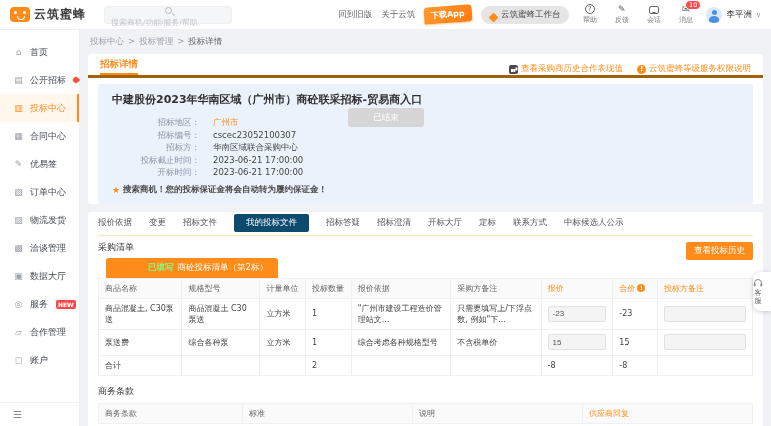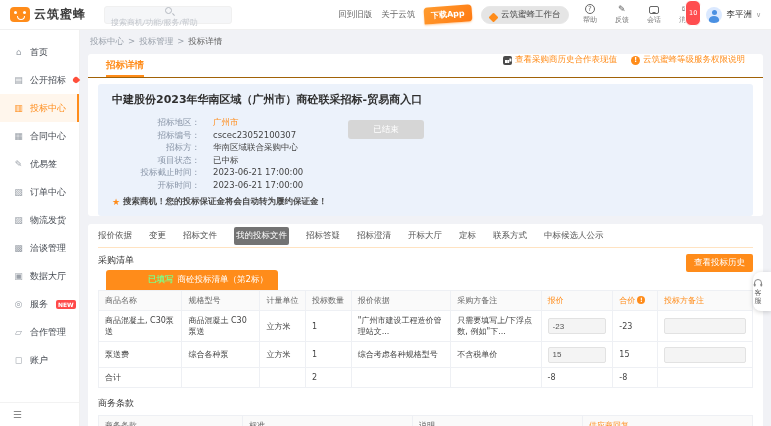--- a/index.html
+++ b/index.html
@@ -31,21 +31,21 @@
     padding:2px 8px; font-size:8.5px; color:#444; background:#e5e5e5; cursor:pointer; }
   .wb-ic { width:7px; height:7px; background:#ff8c1a; transform:rotate(45deg); border-radius:1px; }
   .tb-act { display:flex; flex-direction:column; align-items:center; width:23px; cursor:pointer; position:relative; }
   .tb-act .glyph { font-size:9px; line-height:10px; color:#555; height:10px; }
   .tb-act .cir { width:10px; height:10px; border:1px solid #666; border-radius:50%; font-size:7px;
     line-height:8px; text-align:center; color:#666; }
   .tb-act .bub { width:10px; height:8px; border:1px solid #666; border-radius:2px; position:relative; margin-top:1px; }
   .tb-act .bub::after { content:""; position:absolute; left:2px; bottom:-3px; border:2px solid transparent; border-top-color:#666; }
   .tb-act .lbl { font-size:7px; color:#777; margin-top:1px; }
   .badge-num { position:absolute; top:-4px; right:-4px; background:#ff4d4f; color:#fff; font-size:6.5px;
-    border-radius:6px; padding:8px 3px; line-height:8px; border:1px solid #fff; }
+    border-radius:6px; padding:0 3px; line-height:8px; border:1px solid #fff; }
   .user { display:flex; align-items:center; gap:4px; cursor:pointer; }
   .avatar { width:16px; height:16px; border-radius:50%; background:#dbe9ff; position:relative; overflow:hidden; }
   .avatar::before { content:""; position:absolute; top:3px; left:5.5px; width:5px; height:5px; border-radius:50%; background:#4a90e2; }
   .avatar::after { content:""; position:absolute; top:9px; left:3px; width:10px; height:7px; border-radius:50% 50% 0 0; background:#4a90e2; }
   .uname { font-size:8.5px; color:#333; }
   .caret { font-size:7px; color:#999; }
 
   
   .sidebar { position:fixed; top:30px; left:0; bottom:0; width:80px; background:#fff;
     border-right:1px solid #f0f0f0; padding-top:8px; z-index:20; }
@@ -59,46 +59,46 @@
   .new-badge { background:#ff4949; color:#fff; font-size:6px; padding:1px 2px; border-radius:2px; margin-left:2px; font-weight:bold; }
   .side-foot { position:absolute; bottom:0; left:0; right:0; height:24px; border-top:1px solid #f2f2f2;
     display:flex; align-items:center; padding-left:13px; color:#888; font-size:10px; cursor:pointer; }
 
   
   .main { position:absolute; left:80px; top:30px; width:691px; height:396px; padding:5px 8px; overflow:hidden; }
   .crumbs { font-size:8.5px; color:#9aa1ab; margin:1px 0 6px 2px; display:flex; gap:4px; }
   .crumbs .cur { color:#666; }
 
   .card { background:#fff; border-radius:3px; }
-  .card-head { display:flex; align-items:flex-start; height:24px; padding:0 18px; border-bottom:1px solid #a16207; }
+  .card-head { display:flex; align-items:flex-end; height:24px; padding:0 12px; border-bottom:3px solid #a16207; }
   .dtab { color:#ff8c1a; font-weight:bold; font-size:9.5px; position:relative; height:100%; display:flex; align-items:center; }
   .dtab::after { content:""; position:absolute; bottom:0; left:0; right:0; height:2px; background:#ff8c1a; }
   .head-links { margin-left:auto; display:flex; gap:14px; }
   .hl { display:flex; align-items:center; gap:3px; color:#ff8c1a; font-size:8.5px; cursor:pointer; }
   .ic-report { width:9px; height:9px; background:#4a4a4a; border-radius:2px; position:relative; }
   .ic-report::after { content:""; position:absolute; left:2px; bottom:2px; width:1.5px; height:3px; background:#fff;
     box-shadow:2.2px 0 0 #fff, 4.4px -1.5px 0 #fff; }
   .ic-info { width:9px; height:9px; background:#ff8c1a; border-radius:50%; color:#fff; font-size:7px;
     line-height:9px; text-align:center; font-weight:bold; }
 
   .info-panel { margin:6px 10px 8px; background:#ecf2fb; border-radius:3px; padding:8px 14px; position:relative; }
   .ip-title { font-size:11px; font-weight:bold; color:#2f2f2f; margin-bottom:9px; }
   .f-row { display:flex; font-size:8.5px; line-height:12.5px; }
   .f-label { width:88px; text-align:right; color:#8a96a8; flex:none; }
   .f-val { color:#444; margin-left:13px; }
   .f-val.orange { color:#ff8c1a; }
-  .status-btn { position:absolute; left:250px; top:36px; width:76px; height:19px; background:#d6d6d6;
+  .status-btn { position:absolute; left:250px; top:24px; width:76px; height:19px; background:#d6d6d6;
     color:#fff; border:none; border-radius:3px; font-size:8.5px; line-height:19px; text-align:center; cursor:default; }
   .notice { margin-top:5px; font-size:8.5px; font-weight:bold; color:#4a4a4a; display:flex; align-items:center; gap:3px; }
   .star { color:#ff8c1a; font-size:9px; }
 
   .card2 { margin-top:8px; padding:0 10px 10px; position:relative; min-height:230px; }
   .tabs-row { display:flex; align-items:center; gap:17px; height:24px; border-bottom:1px solid #ffe3c2; }
   .tab { font-size:8.5px; color:#555; cursor:pointer; white-space:nowrap; }
-  .tab.active { background:#737373; color:#fff; padding:3px 2px; border-radius:2px; }
+  .tab.active { background:#0c4a6e; color:#fff; padding:3px 12px; border-radius:2px; }
   .sec-row { display:flex; align-items:center; height:20px; margin-top:2px; }
   .sec-title { font-size:9px; color:#333; }
   .hist-btn { position:absolute; right:10px; top:30px; background:#ff8c1a; color:#fff; border:none;
     border-radius:2px; font-size:8.5px; padding:3px 8px; cursor:pointer; }
   .lot-tab { display:inline-flex; align-items:center; gap:4px; background:#ff8c1a; color:#fff;
     font-size:8.5px; padding:4px 10px; border-radius:3px 3px 0 0; margin-left:8px; cursor:pointer; }
   .lot-status { color:#86f77f; font-weight:bold;margin-left:32px; }
 
   table.bid { width:100%; border-collapse:collapse; font-size:8px; }
   table.bid th { background:#fafafa; border:1px solid #eef0f4; color:#666; font-weight:normal;
@@ -256,24 +256,20 @@
           <span class="f-label">招标地区：</span>
           <span class="f-val orange">广州市</span>
         </div>
       <div class="f-row">
           <span class="f-label">招标编号：</span>
           <span class="f-val">cscec23052100307</span>
         </div>
       <div class="f-row">
           <span class="f-label">招标方：</span>
           <span class="f-val">华南区域联合采购中心</span>
-        </div>
-      <div class="f-row">
-          <span class="f-label">项目状态：</span>
-          <span class="f-val">已中标</span>
         </div>
       <div class="f-row">
           <span class="f-label">投标截止时间：</span>
           <span class="f-val">2023-06-21 17:00:00</span>
         </div>
       <div class="f-row">
           <span class="f-label">开标时间：</span>
           <span class="f-val">2023-06-21 17:00:00</span>
         </div>
       <button class="status-btn">已结束</button>

